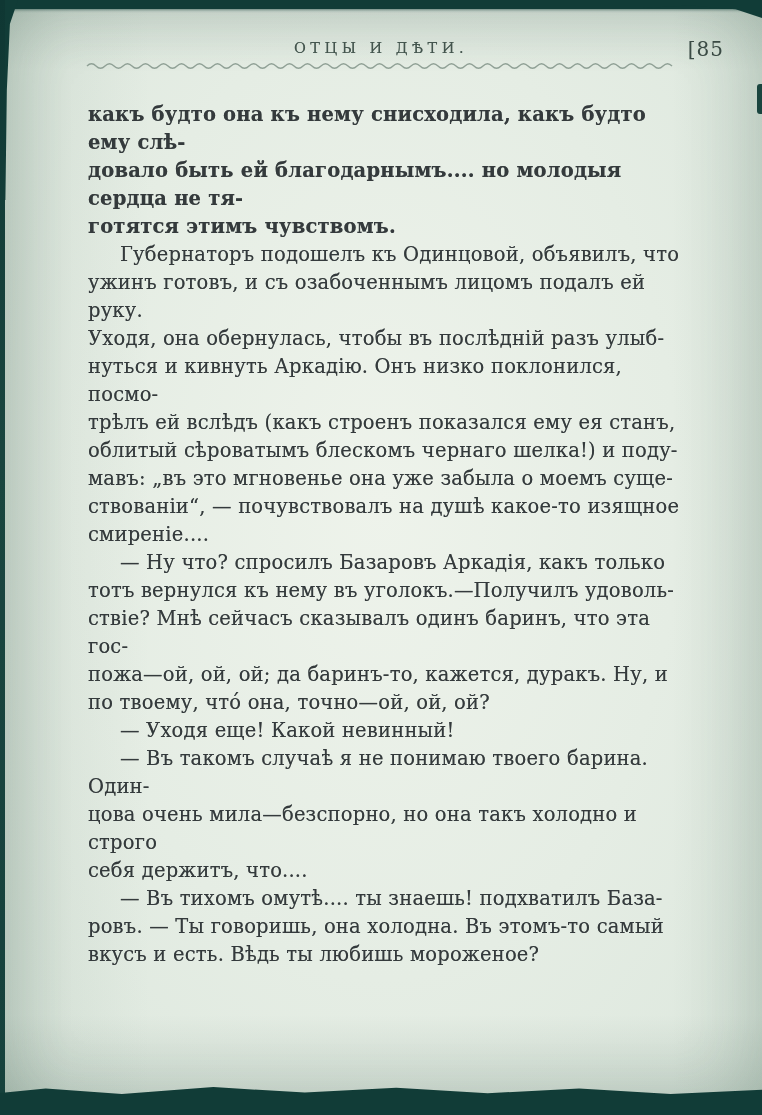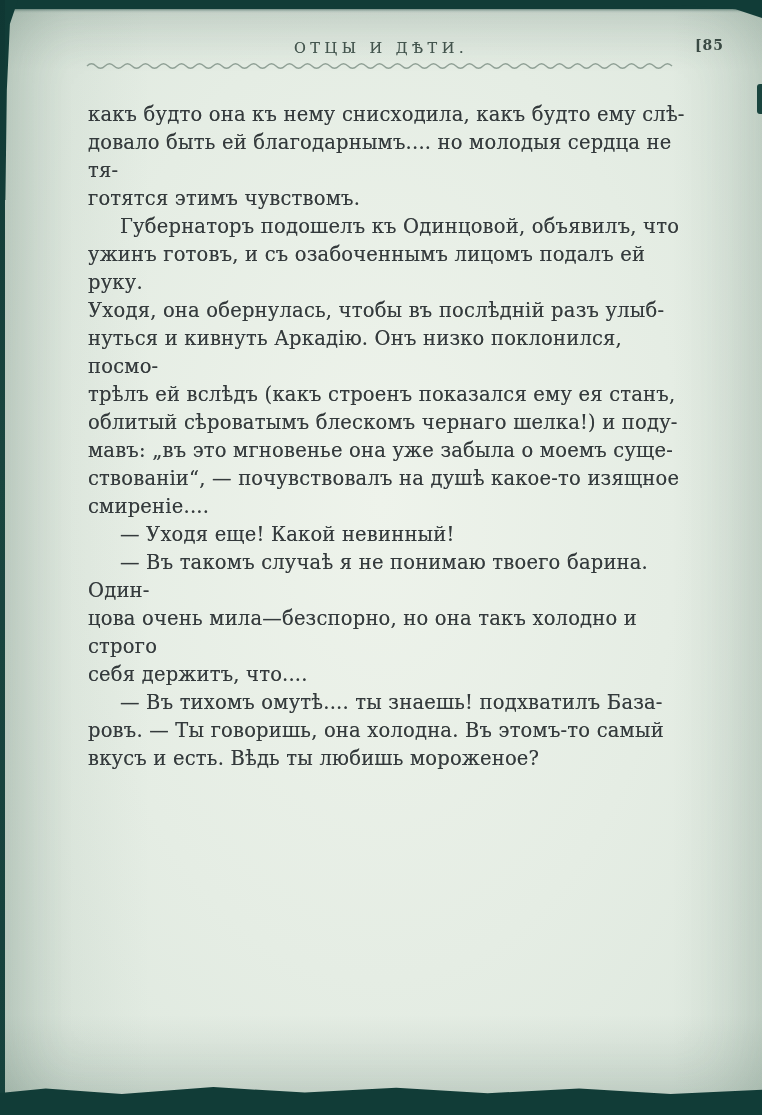--- a/index.html
+++ b/index.html
@@ -22,34 +22,34 @@
 
   
   .running-head { position: absolute; top: 40px; left: 0; width: 100%; height: 24px; }
   .head-title {
     display: block; text-align: center;
     font-size: 14.5px; letter-spacing: 4.5px;
     color: #44554e; text-shadow: 0 0 .5px rgba(68,85,78,.55);
   }
   .page-num {
     position: absolute; top: -3px; right: 38px;
-    font-size: 14px; letter-spacing: 1px; color: #3a4a44; font-weight: bold;
+    font-size: 20px; letter-spacing: 1px; color: #3a4a44;
   }
 
   
   .wavy { position: absolute; top: 61px; left: 86px; }
 
   
   .text-block {
     position: absolute; top: 101px; left: 88px; width: 606px;
     font-size: 19.5px; line-height: 28px; color: #343a3c;
     text-shadow: 0 0 .4px rgba(45,52,54,.55);
   }
   .para { margin: 0; white-space: pre-line; text-indent: 32px; letter-spacing: .2px; }
-  .para.no-indent { text-indent: 0; }
+  .para.no-indent { text-indent: 0; font-weight: bold; }
 
   
   .edge-top {
     position: absolute; top: 0; left: 0; right: 0; height: 9px;
     background: #113c37; box-shadow: 0 1px 3px rgba(17,60,55,.55);
   }
   .corner-tl {
     position: absolute; top: 0; left: 0; width: 18px; height: 200px;
     background: #113c37;
     clip-path: polygon(0 0, 100% 0, 55% 12%, 38% 45%, 30% 100%, 0 100%);
@@ -93,20 +93,25 @@
 готятся этимъ чувствомъ.</p>
     <p class="para">Губернаторъ подошелъ къ Одинцовой, объявилъ, что
 ужинъ готовъ, и съ озабоченнымъ лицомъ подалъ ей руку.
 Уходя, она обернулась, чтобы въ послѣдній разъ улыб-
 нуться и кивнуть Аркадію. Онъ низко поклонился, посмо-
 трѣлъ ей вслѣдъ (какъ строенъ показался ему ея станъ,
 облитый сѣроватымъ блескомъ чернаго шелка!) и поду-
 мавъ: „въ это мгновенье она уже забыла о моемъ суще-
 ствованіи“, — почувствовалъ на душѣ какое-то изящное
 смиреніе....</p>
+    <p class="para">— Ну что? спросилъ Базаровъ Аркадія, какъ только
+тотъ вернулся къ нему въ уголокъ.—Получилъ удоволь-
+ствіе? Мнѣ сейчасъ сказывалъ одинъ баринъ, что эта гос-
+пожа—ой, ой, ой; да баринъ-то, кажется, дуракъ. Ну, и
+по твоему, что́ она, точно—ой, ой, ой?</p>
     <p class="para">— Уходя еще! Какой невинный!</p>
     <p class="para">— Въ такомъ случаѣ я не понимаю твоего барина. Один-
 цова очень мила—безспорно, но она такъ холодно и строго
 себя держитъ, что....</p>
     <p class="para">— Въ тихомъ омутѣ.... ты знаешь! подхватилъ База-
 ровъ. — Ты говоришь, она холодна. Въ этомъ-то самый
 вкусъ и есть. Вѣдь ты любишь мороженое?</p>
 
   </main>
 

